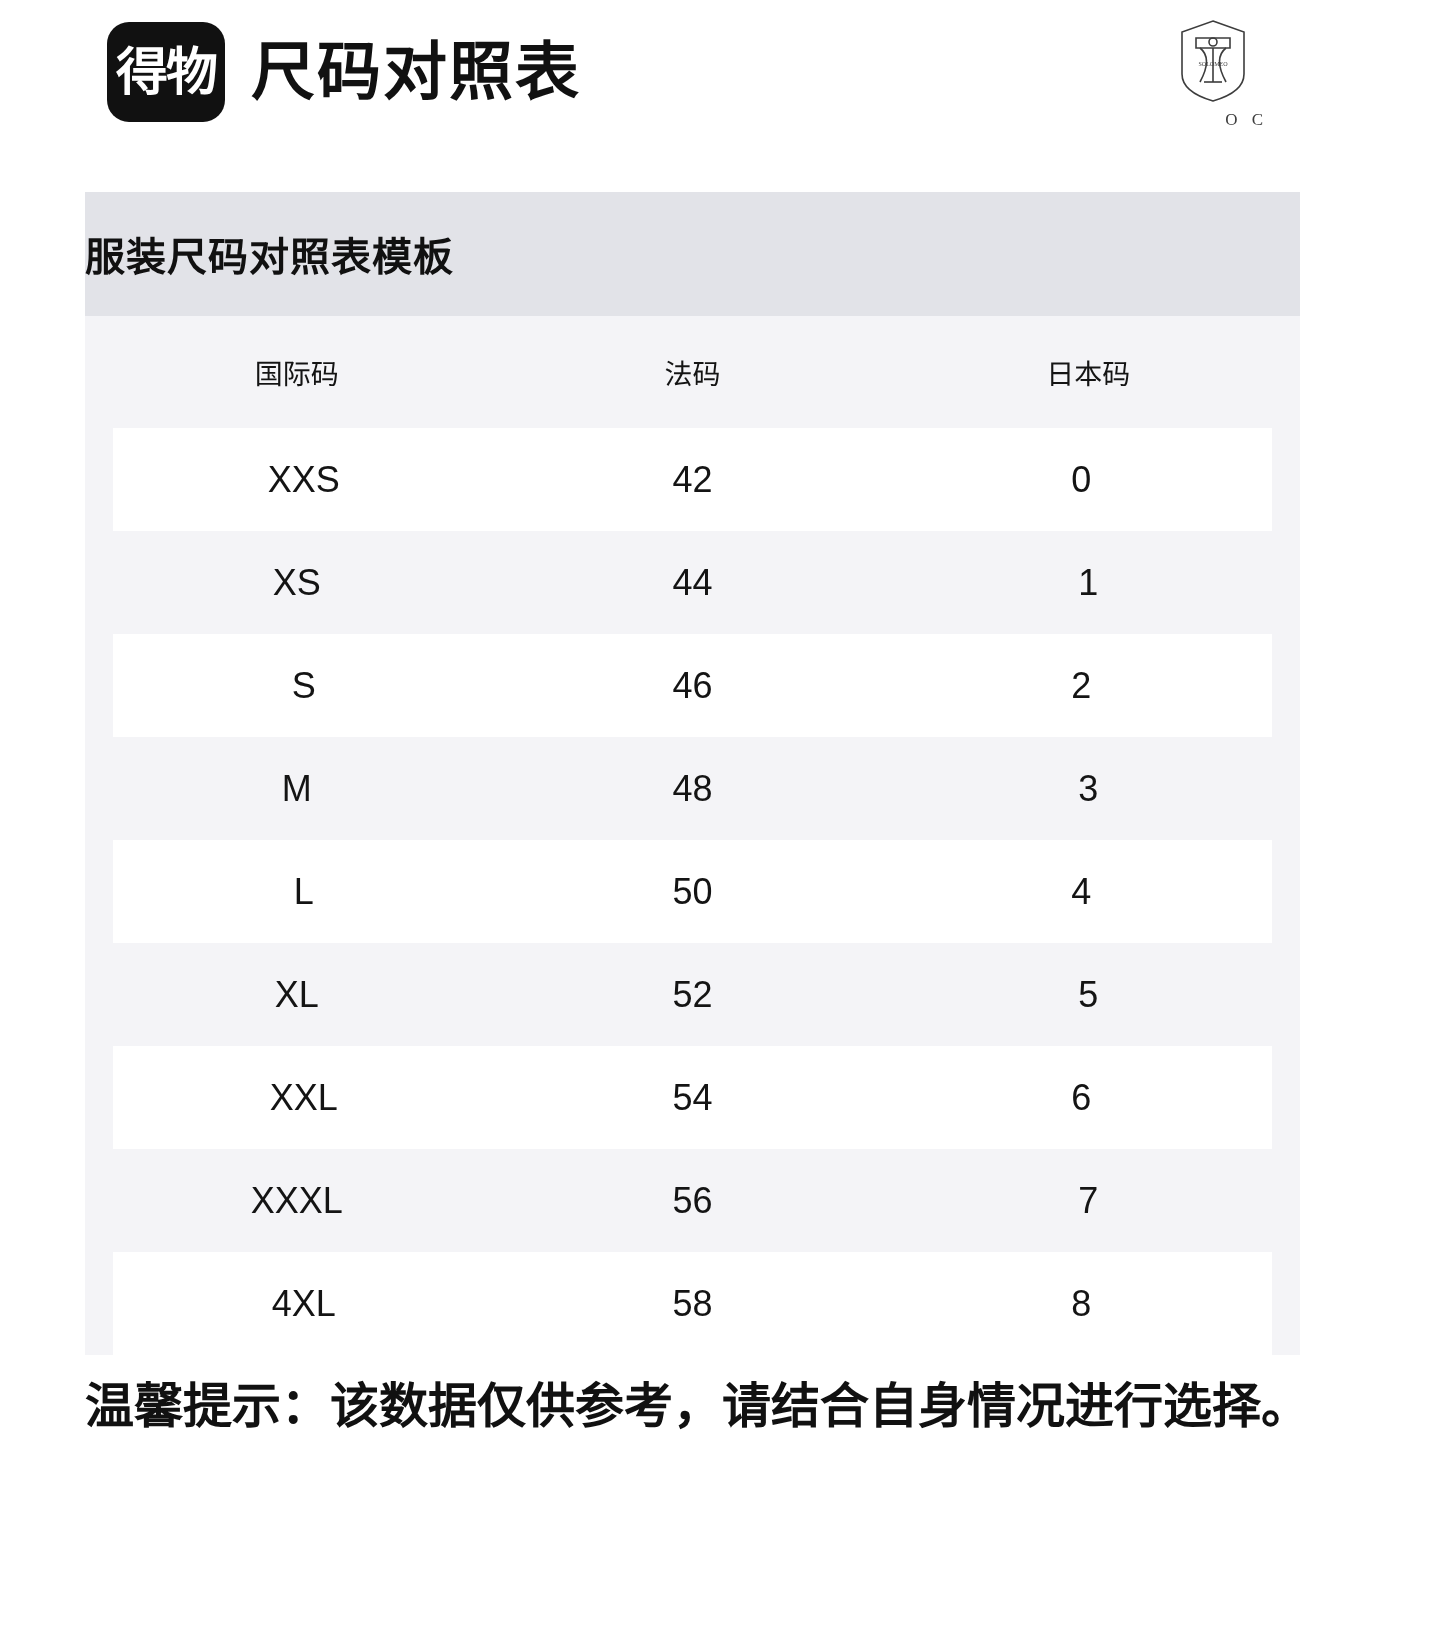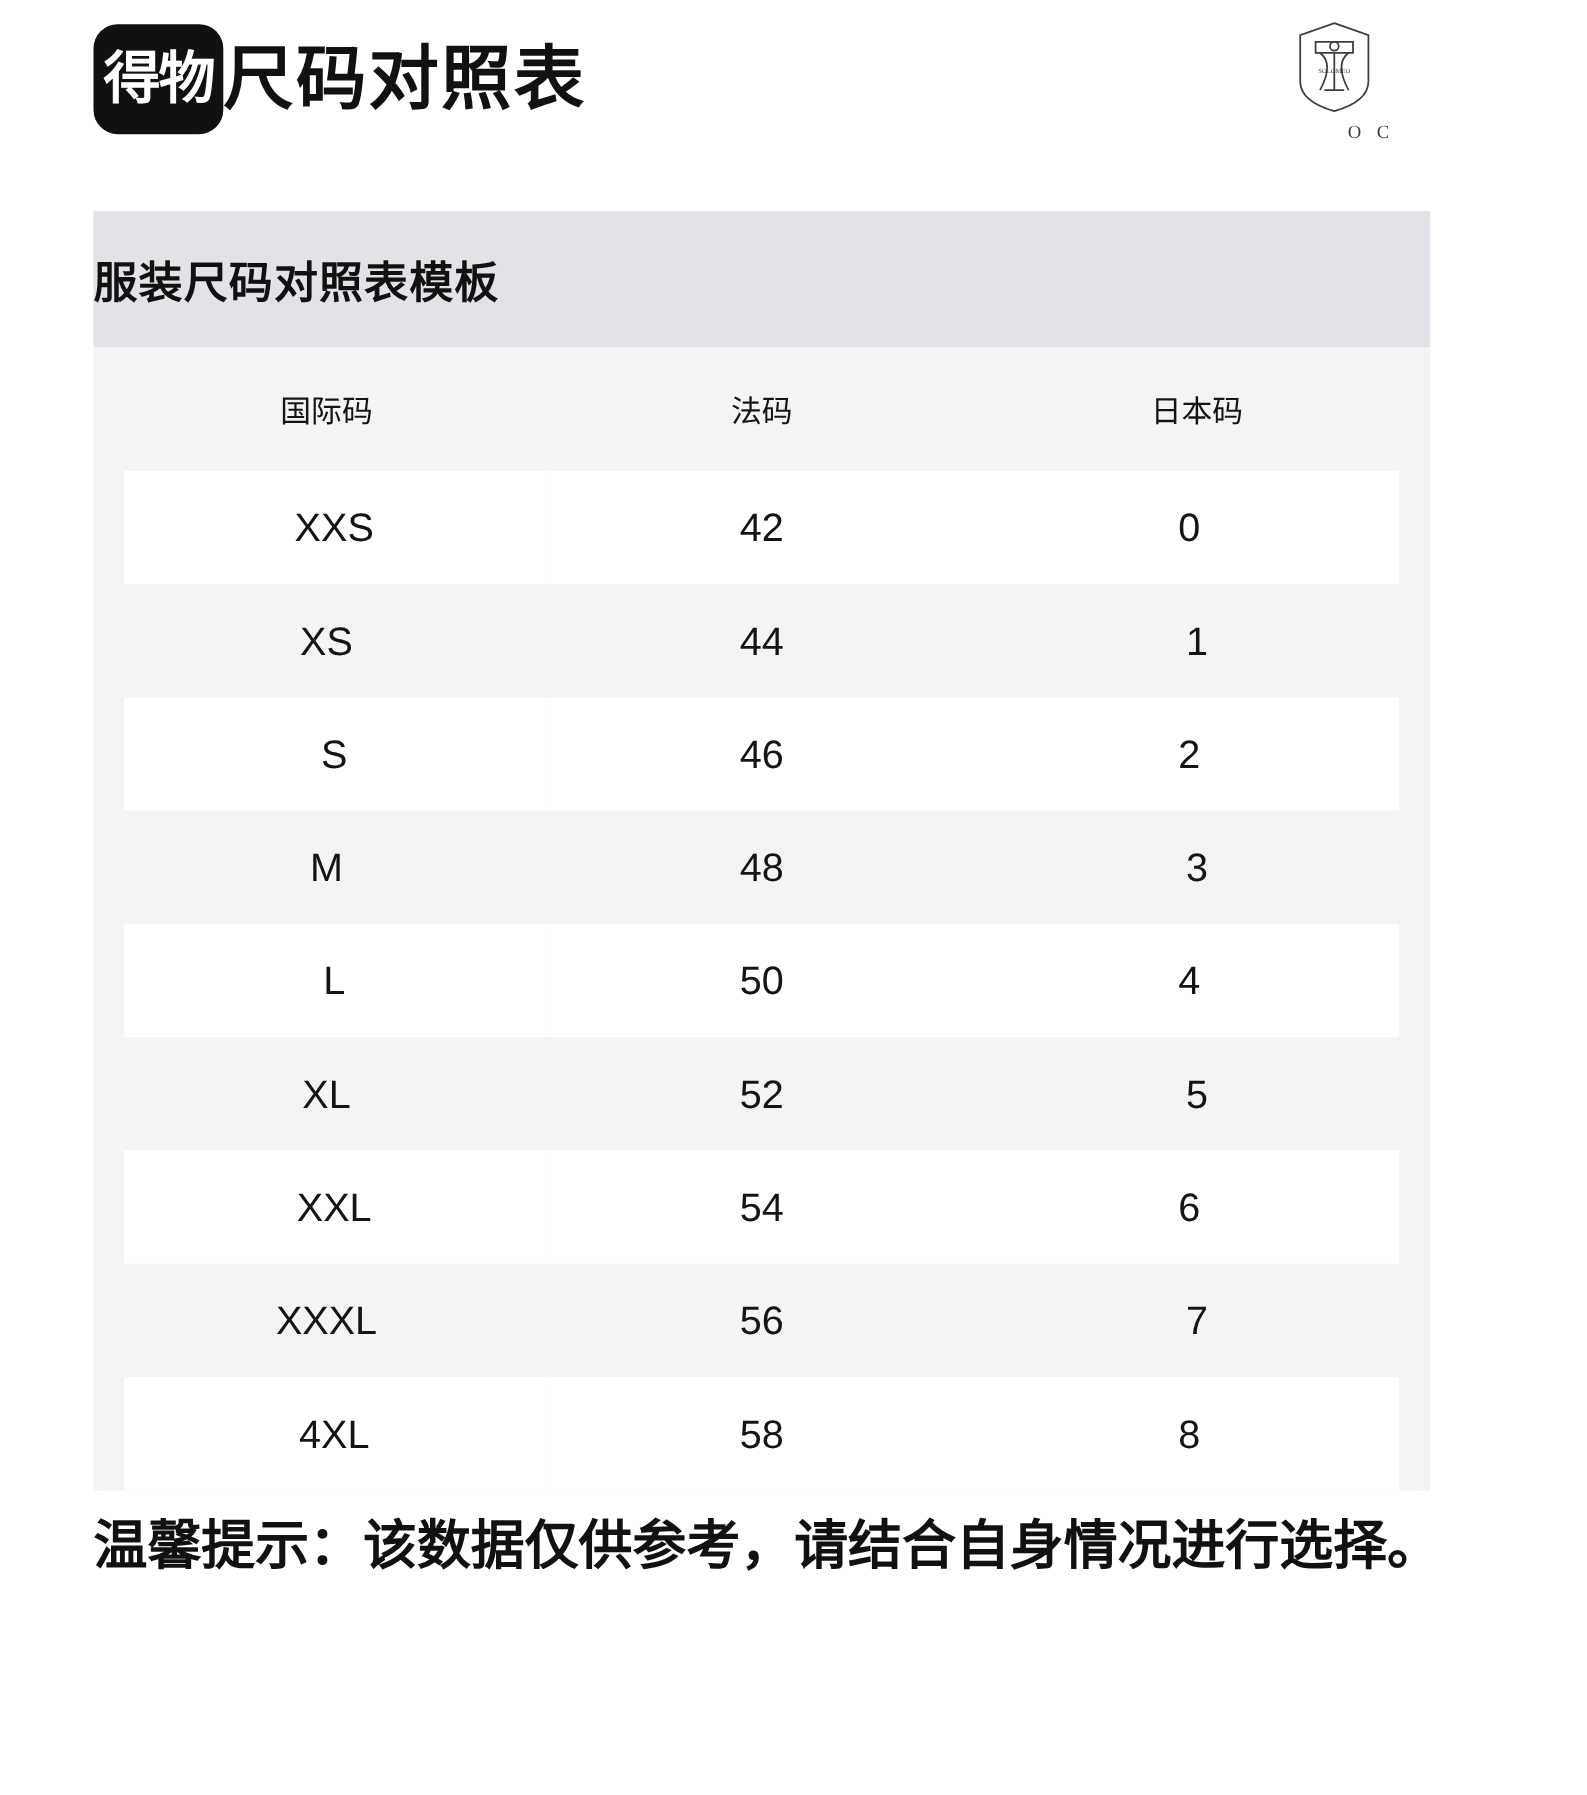--- a/index.html
+++ b/index.html
@@ -13,21 +13,21 @@
     font-family: "Liberation Sans", "DejaVu Sans", sans-serif;
     color: #1a1a1a;
     position: relative;
     overflow: hidden;
   }
 
   
   .header {
     position: relative;
     height: 180px;
-    padding: 0 85px;
+    padding: 0 107px;
     box-sizing: border-box;
   }
   .brand-row {
     display: flex;
     align-items: center;
     padding-top: 22px;
   }
   .logo-badge {
     width: 118px;
     height: 100px;
@@ -42,20 +42,21 @@
     color: #ffffff;
     font-size: 52px;
     font-weight: bold;
     letter-spacing: -2px;
     line-height: 1;
     font-family: "DejaVu Sans", "Liberation Sans", sans-serif;
   }
   .page-title {
     font-size: 64px;
     font-weight: bold;
+    margin-left: 26px;
     letter-spacing: 2px;
     line-height: 1;
     color: #111111;
   }
 
   .mark {
     position: absolute;
     right: 175px;
     top: 18px;
     width: 110px;

